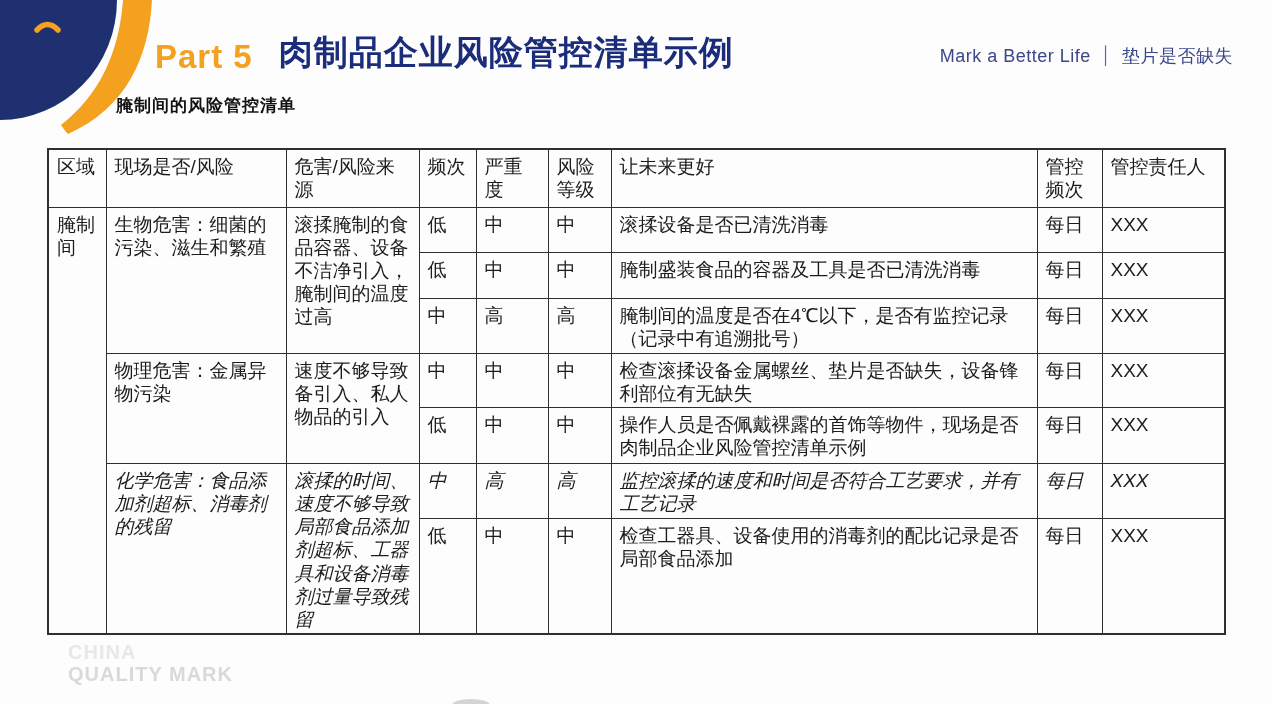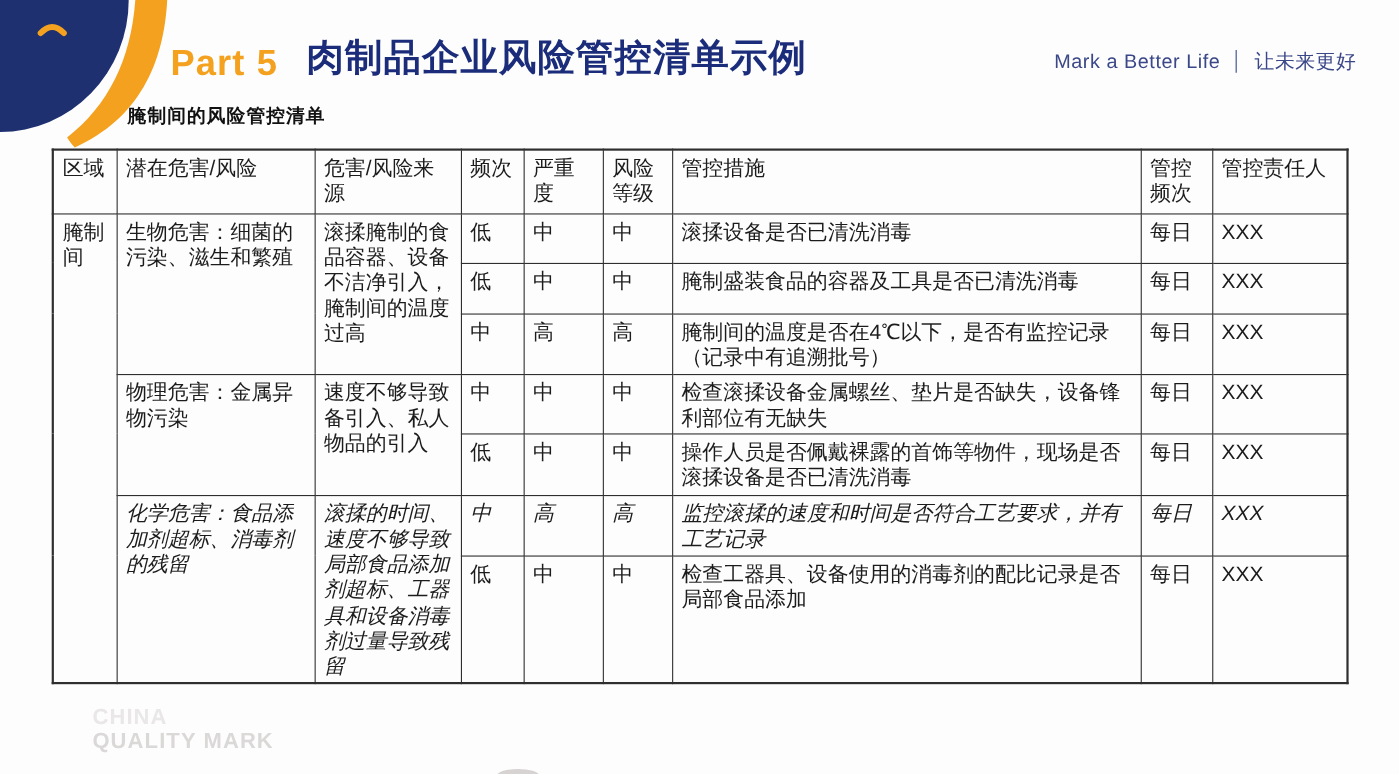--- a/index.html
+++ b/index.html
@@ -13,38 +13,38 @@
   .logo{position:absolute;left:0;top:0;width:170px;height:150px;}
   
   .titlebar{position:absolute;left:155px;top:30px;display:flex;align-items:flex-end;gap:26px;}
   .part-label{font-size:33px;font-weight:800;color:#F3A11E;letter-spacing:1px;}
   .page-title{font-size:34px;font-weight:800;color:#1B2D7A;letter-spacing:1px;}
   .tagline{position:absolute;right:39px;top:44px;font-size:18px;color:#3A4788;display:flex;align-items:center;gap:10px;letter-spacing:0.5px;}
   .tagline .sep{color:#5A67A0;font-size:17px;}
   .subtitle{position:absolute;left:116px;top:94px;font-size:17px;font-weight:700;color:#111;letter-spacing:1px;}
   
   table.risk{
-    position:absolute;left:47px;top:135px;
+    position:absolute;left:47px;top:148px;
     border-collapse:collapse;table-layout:fixed;width:1177px;
     font-size:19px;line-height:1.22;
   }
   table.risk th,table.risk td{
     border:1.6px solid #2f2f2f;
     padding:5px 8px 2px 8px;
     vertical-align:top;text-align:left;
     font-weight:normal;color:#1c1c1c;
     white-space:pre-wrap;word-break:break-all;overflow:hidden;
   }
   table.risk{border:2px solid #2f2f2f;}
   td.c-area{vertical-align:middle;text-align:center;padding:2px 2px;}
   tr.h58{height:58px;}tr.h45{height:45px;padding-left:16px;}tr.h46{height:46px;}
   tr.h55{height:55px;}tr.h52{height:52px;margin-left:16px;}tr.h56{height:56px;}
   tr.h54{height:54px;font-style:italic;}tr.h114{height:114px;}
   
-  .watermark{position:absolute;left:84px;top:641px;font-weight:700;letter-spacing:1px;line-height:1.1;}
+  .watermark{position:absolute;left:68px;top:641px;font-weight:700;letter-spacing:1px;line-height:1.1;}
   .watermark .w1{font-size:20px;color:#e9e7e7;}
   .watermark .w2{font-size:20px;color:#dbd8d8;}
   
   .footer-mark{position:absolute;left:452px;top:699px;width:38px;height:12px;background:#d8d3d3;border-radius:50%;}
 </style>
 </head>
 <body>
 
 <svg class="logo" viewBox="0 0 170 150">
   <path d="M0,0 L117,0 A117,120 0 0 1 0,120 Z" fill="#1E3070"></path>
@@ -54,48 +54,48 @@
   <text x="13" y="66" fill="#ffffff" font-size="9" font-weight="700" letter-spacing="0.4" font-family="Liberation Sans, sans-serif"></text>
 </svg>
 
 <div class="titlebar">
   <span class="part-label">Part 5</span>
   <span class="page-title">肉制品企业风险管控清单示例</span>
 </div>
 <div class="tagline">
   <span>Mark a Better Life</span>
   <span class="sep">│</span>
-  <span>让未来更好</span>
+  <span>垫片是否缺失</span>
 </div>
 <div class="subtitle">腌制间的风险管控清单</div>
 
 <table class="risk">
   <colgroup>
     <col style="width:58px">
       <col style="width:180px">
       <col style="width:133px">
     <col style="width:57px">
       <col style="width:72px">
       <col style="width:63px">
     <col style="width:426px">
       <col style="width:65px">
       <col style="width:123px">
   </colgroup>
   <tbody>
       <tr class="h58">
     <th>区域</th>
-    <th>潜在危害/风险</th>
+    <th>现场是否/风险</th>
     <th>危害/风险来
 源</th>
     <th>频次</th>
     <th>严重
 度</th>
     <th>风险
 等级</th>
-    <th>管控措施</th>
+    <th>让未来更好</th>
     <th>管控
 频次</th>
     <th>管控责任人</th>
   </tr>
   <tr class="h45">
     <td class="c-area" rowspan="7">腌制
 间</td>
     <td rowspan="3">生物危害：细菌的
 污染、滋生和繁殖</td>
     <td rowspan="3">滚揉腌制的食
@@ -139,21 +139,21 @@
     <td>检查滚揉设备金属螺丝、垫片是否缺失，设备锋
 利部位有无缺失</td>
     <td>每日</td>
     <td>XXX</td>
   </tr>
   <tr class="h56">
     <td>低</td>
     <td>中</td>
     <td>中</td>
     <td>操作人员是否佩戴裸露的首饰等物件，现场是否
-滚揉设备是否已清洗消毒</td>
+肉制品企业风险管控清单示例</td>
     <td>每日</td>
     <td>XXX</td>
   </tr>
   <tr class="h54">
     <td rowspan="2">化学危害：食品添
 加剂超标、消毒剂
 的残留</td>
     <td rowspan="2">滚揉的时间、
 速度不够导致
 局部食品添加

